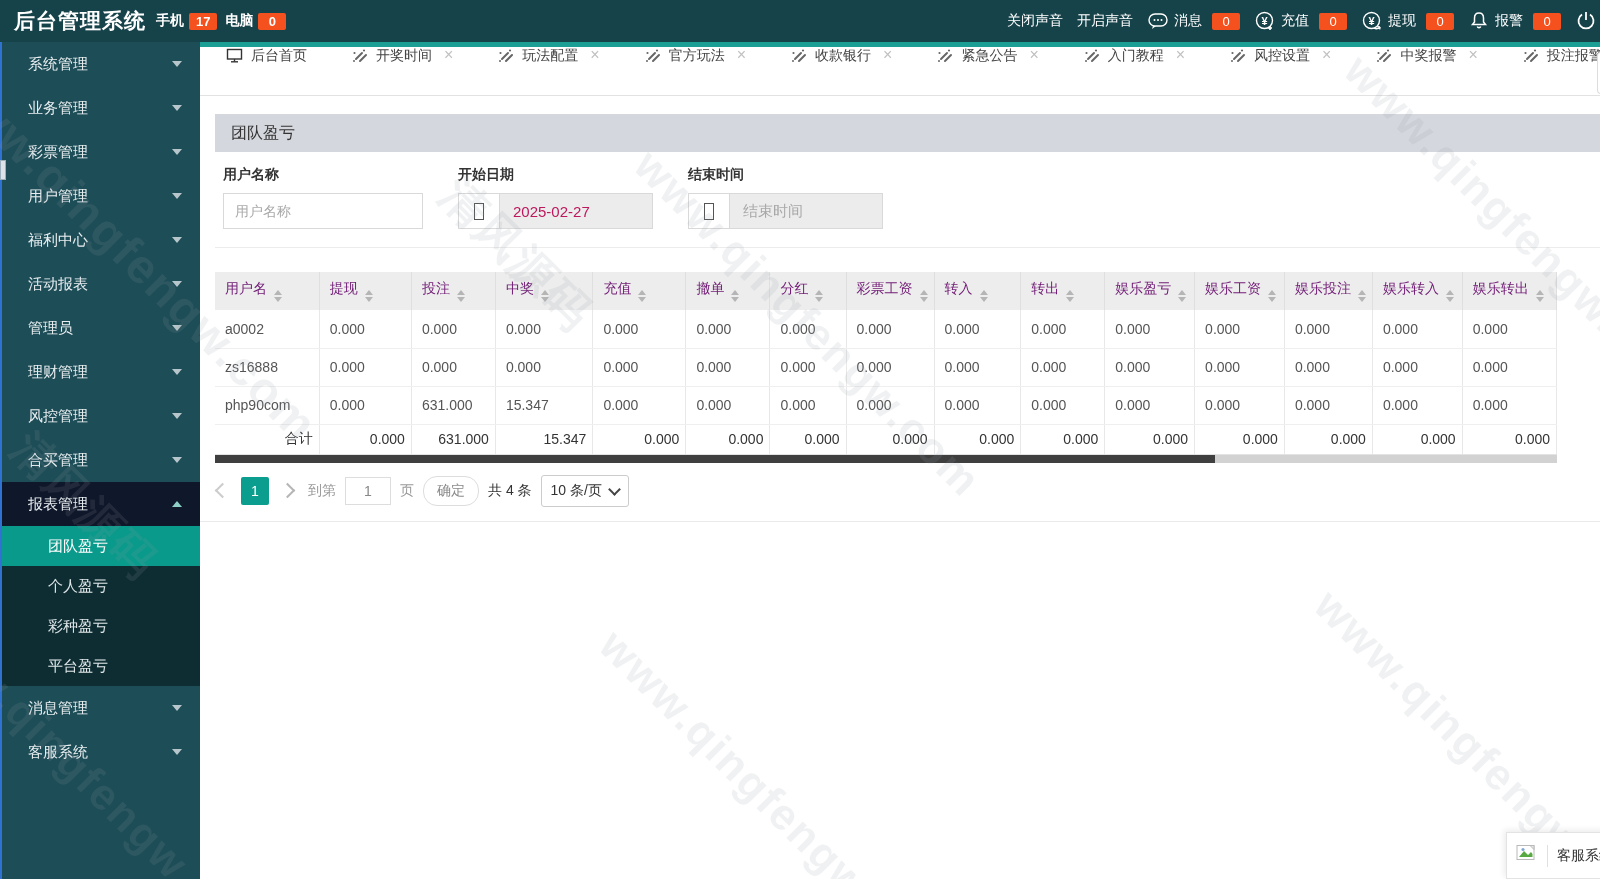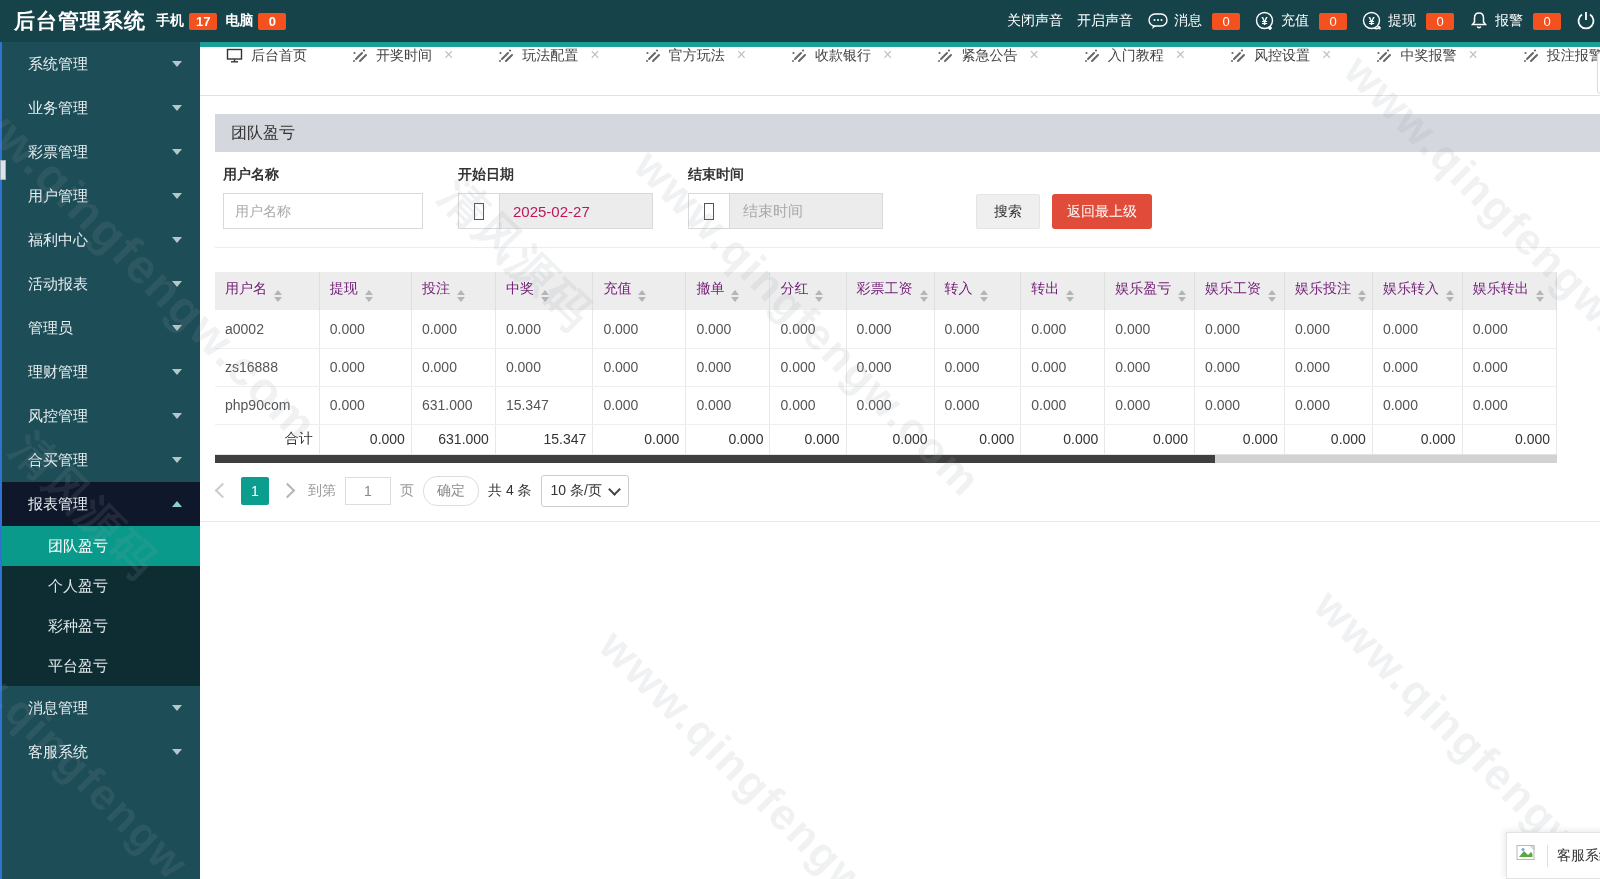--- a/index.html
+++ b/index.html
@@ -418,24 +418,20 @@
           </div>
         </div>
         <div class="field">
           <label>结束时间</label>
           <div class="date-group">
             <span class="date-icon-cell">
                 <i class="tofu"></i>
               </span>
             <span class="date-value placeholder">结束时间</span>
           </div>
-        </div>
-        <div class="btns">
-          <button class="btn-search">搜索</button>
-          <button class="btn-back">返回最上级</button>
         </div>
       </div>
 
       <div class="table-wrap">
         <table id="report-table">
             <colgroup>
               <col style="width: 107px;">
               <col style="width: 96px;">
               <col style="width: 86px;">
               <col style="width: 102px;">

